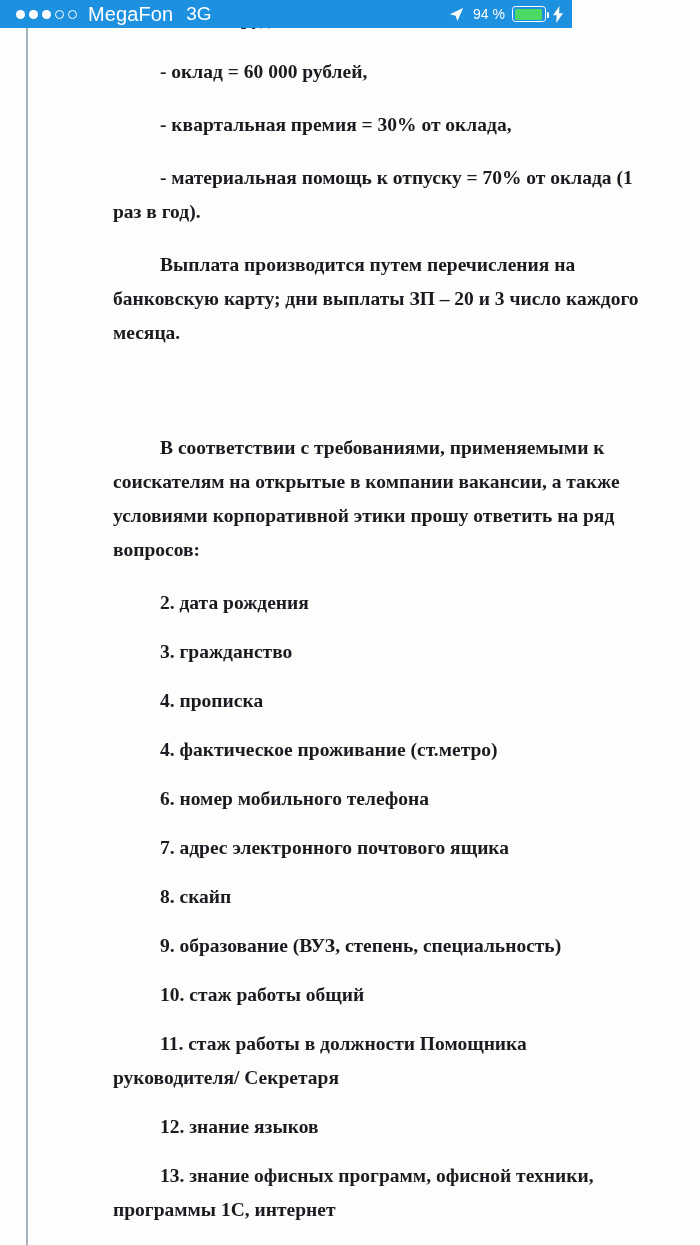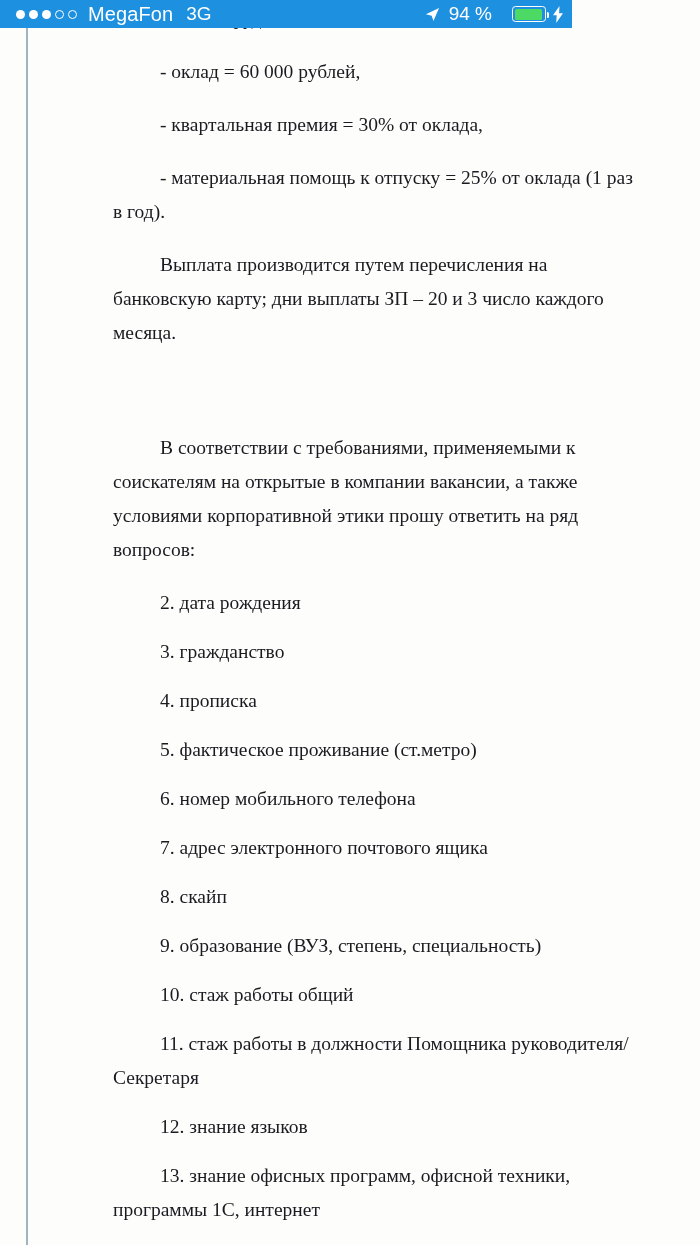--- a/index.html
+++ b/index.html
@@ -72,22 +72,22 @@
     display: flex;
     align-items: center;
     flex: 0 0 auto;
   }
   .loc-arrow {
     width: 15px; height: 15px;
     margin-right: 9px;
     display: block;
   }
   .battery-pct {
-    font-size: 19px;
-    margin-right: 20px;
+    font-size: 14px;
+    margin-right: 7px;
     font-weight: 400;
   }
   .battery {
     position: relative;
     width: 34px; height: 16px;
     border: 1.6px solid #ffffff;
     border-radius: 3.5px;
     box-sizing: border-box;
     padding: 1.5px;
   }
@@ -111,20 +111,21 @@
   }
 
   
   .page {
     position: absolute;
     top: 28px; left: 0;
     width: 700px;
     height: 1217px;
     background: #fdfdfc;
     overflow: hidden;
+    font-weight: bold;
   }
   .margin-rule {
     position: absolute;
     top: 0; left: 26px;
     width: 2px;
     height: 1217px;
     background: #8fa6b4;
     opacity: 0.85;
   }
   .doc-body {
@@ -189,31 +190,31 @@
 
 <div class="page">
 
   <div class="margin-rule"></div>
 
   <div class="doc-body">
 
     <p class="para">Оплата труда:</p>
     <p class="para">- оклад = 60 000 рублей,</p>
     <p class="para">- квартальная премия = 30% от оклада,</p>
-    <p class="para">- материальная помощь к отпуску = 25% от оклада (1 раз в год).</p>
+    <p class="para">- материальная помощь к отпуску = 70% от оклада (1 раз в год).</p>
     <p class="para">Выплата производится путем перечисления на банковскую карту; дни выплаты ЗП – 20 и 3 число каждого месяца.</p>
 
     <div class="gap-big"></div>
 
     <p class="para">В соответствии с требованиями, применяемыми к соискателям на открытые в компании вакансии, а также условиями корпоративной этики прошу ответить на ряд вопросов:</p>
 
     <p class="item">2. дата рождения</p>
     <p class="item">3. гражданство</p>
     <p class="item">4. прописка</p>
-    <p class="item">5. фактическое проживание (ст.метро)</p>
+    <p class="item">4. фактическое проживание (ст.метро)</p>
     <p class="item">6. номер мобильного телефона</p>
     <p class="item">7. адрес электронного почтового ящика</p>
     <p class="item">8. скайп</p>
     <p class="item">9. образование (ВУЗ, степень, специальность)</p>
     <p class="item">10. стаж работы общий</p>
     <p class="item wrap">11. стаж работы в должности Помощника руководителя/ Секретаря</p>
     <p class="item">12. знание языков</p>
     <p class="item wrap">13. знание офисных программ, офисной техники, программы 1С, интернет</p>
 
   </div>

